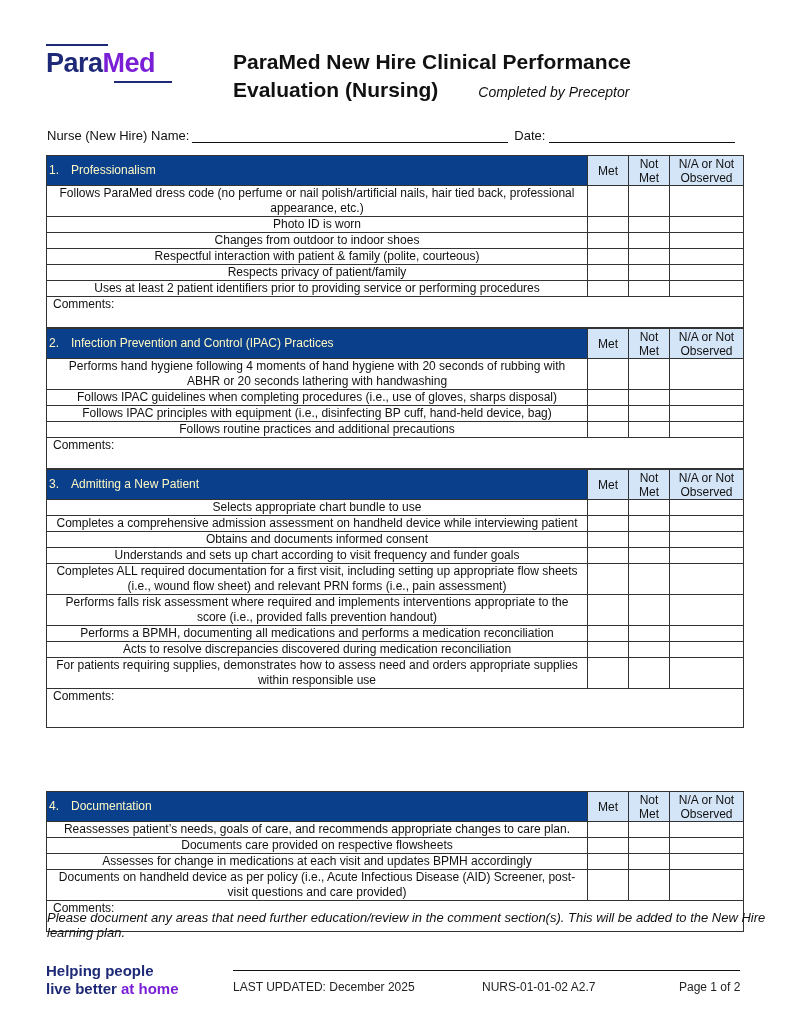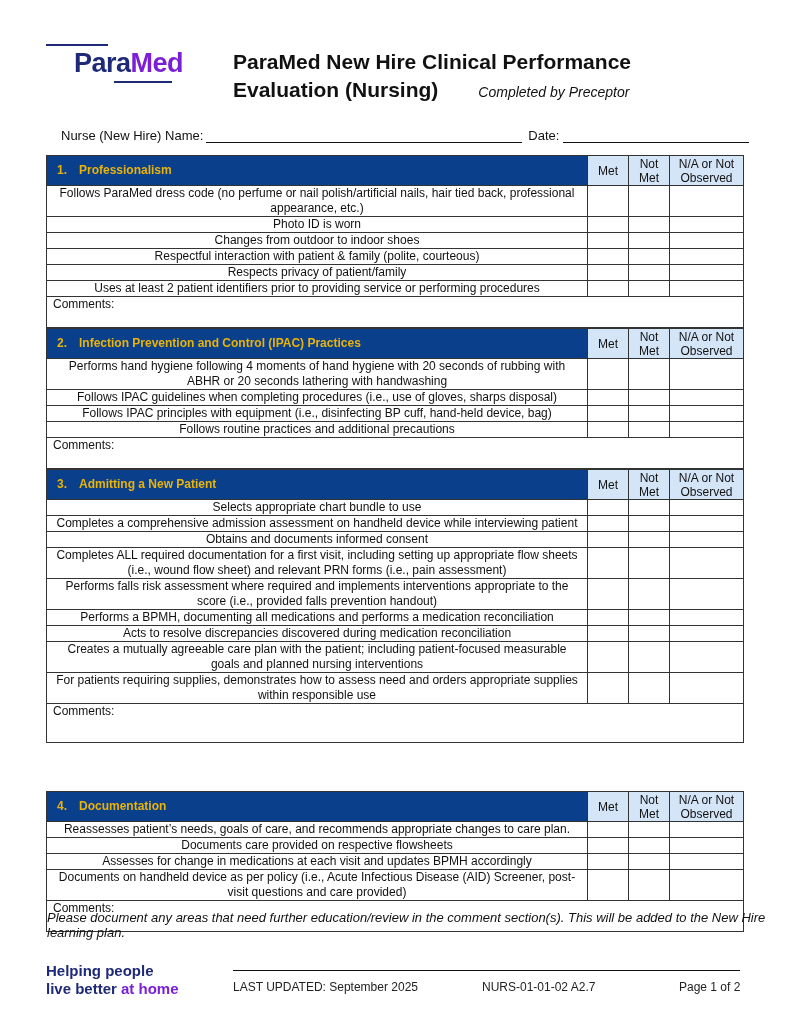--- a/index.html
+++ b/index.html
@@ -2,32 +2,32 @@
 <html><head>
 <meta charset="utf-8">
 <style>
   html, body { margin:0; padding:0; background:#ffffff; }
   body { width:791px; height:1024px; position:relative; font-family:"Liberation Sans", sans-serif; color:#111; overflow:hidden; }
 
   .logo { position:absolute; left:46px; top:44px; width:126px; height:40px; }
   .logo .bar-top { position:absolute; left:0; top:0; width:62px; height:2px; background:#1e2a78; }
   .logo .bar-bottom { position:absolute; left:68px; top:37px; width:58px; height:2px; background:#1e2a78; }
   .logo .word { position:absolute; left:0; top:4px; font-size:27px; font-weight:bold; letter-spacing:-0.5px; line-height:30px; }
-  .logo .para { color:#1e2a78;margin-left:28px; }
+  .logo .para { color:#1e2a78; }
   .logo .med { color:#7a1fd6;margin-top:37px; }
 
   .title { position:absolute; left:233px; top:48px; font-size:21px; font-weight:bold; line-height:28px; color:#111; }
   .title .sub { font-size:14px; font-style:italic; font-weight:normal; margin-left:40px; }
 
-  .field-row { position:absolute; top:128px; left:61px; width:694px; font-size:13px; display:flex; align-items:flex-end; }
+  .field-row { position:absolute; top:128px; left:47px; width:694px; font-size:13px; display:flex; align-items:flex-end; }
   .field-row .line { border-bottom:1px solid #111; height:14px; display:inline-block; }
 
   table.section { position:absolute; left:46px; width:697px; border-collapse:collapse; font-size:12px; table-layout:fixed; }
   table.section td, table.section th { border:1px solid #333; padding:0 6px; line-height:15px; }
-  table.section th.hd { background:#0a3f8c; color:#eab308; text-align:left; font-weight:bold; height:29px; padding-left:10px; }
+  table.section th.hd { background:#0a3f8c; color:#fef9c3; text-align:left; font-weight:normal; height:29px; padding-left:2px; }
   table.section th.col { background:#d5e5f8; color:#111; font-weight:normal; text-align:center; line-height:14px; padding:0 2px; }
   table.section td.item { height:15px; padding:0 6px;text-align:center; }
   table.section td.box { padding:0; }
   table.section td.comments { height:30px; vertical-align:top; }
   .hd-num { display:inline-block; width:22px; }
 
   .note { position:absolute; left:47px; top:910px; font-size:13px; font-style:italic; color:#111; }
   .tagline { position:absolute; left:46px; top:962px; font-size:15px; font-weight:bold; color:#1e2a78; line-height:18px; }
   .tagline .accent { color:#7a1fd6; }
   .footer-rule { position:absolute; left:233px; top:970px; width:507px; height:1px; background:#111; }
@@ -179,45 +179,45 @@
           <td class="box"></td>
           <td class="box"></td>
         </tr>
         <tr>
           <td class="item">Obtains and documents informed consent</td>
           <td class="box"></td>
           <td class="box"></td>
           <td class="box"></td>
         </tr>
         <tr>
+          <td class="item">Understands and sets up chart according to visit frequency and funder goals</td>
+          <td class="box"></td>
+          <td class="box"></td>
+          <td class="box"></td>
+        </tr>
+        <tr>
           <td class="item">Completes ALL required documentation for a first visit, including setting up appropriate flow sheets (i.e., wound flow sheet) and relevant PRN forms (i.e., pain assessment)</td>
           <td class="box"></td>
           <td class="box"></td>
           <td class="box"></td>
         </tr>
         <tr>
           <td class="item">Performs falls risk assessment where required and implements interventions appropriate to the score (i.e., provided falls prevention handout)</td>
           <td class="box"></td>
           <td class="box"></td>
           <td class="box"></td>
         </tr>
         <tr>
           <td class="item">Performs a BPMH, documenting all medications and performs a medication reconciliation</td>
           <td class="box"></td>
           <td class="box"></td>
           <td class="box"></td>
         </tr>
         <tr>
           <td class="item">Acts to resolve discrepancies discovered during medication reconciliation</td>
-          <td class="box"></td>
-          <td class="box"></td>
-          <td class="box"></td>
-        </tr>
-        <tr>
-          <td class="item">Creates a mutually agreeable care plan with the patient; including patient-focused measurable goals and planned nursing interventions</td>
           <td class="box"></td>
           <td class="box"></td>
           <td class="box"></td>
         </tr>
         <tr>
           <td class="item">For patients requiring supplies, demonstrates how to assess need and orders appropriate supplies within responsible use</td>
           <td class="box"></td>
           <td class="box"></td>
           <td class="box"></td>
         </tr>
@@ -271,15 +271,15 @@
     </table>
   </div>
 
 <div class="note">Please document any areas that need further education/review in the comment section(s). This will be added to the New Hire learning plan.</div>
 
 <div class="tagline">
   <div>Helping people</div>
   <div><span>live better </span><span class="accent">at home</span></div>
 </div>
 <div class="footer-rule"></div>
-<div class="footer" style="left:233px;">LAST UPDATED: September 2025</div>
+<div class="footer" style="left:233px;">LAST UPDATED: December 2025</div>
 <div class="footer" style="left:482px;">NURS-01-01-02 A2.7</div>
 <div class="footer" style="left:679px;">Page 1 of 2</div>
 
 </body></html>

